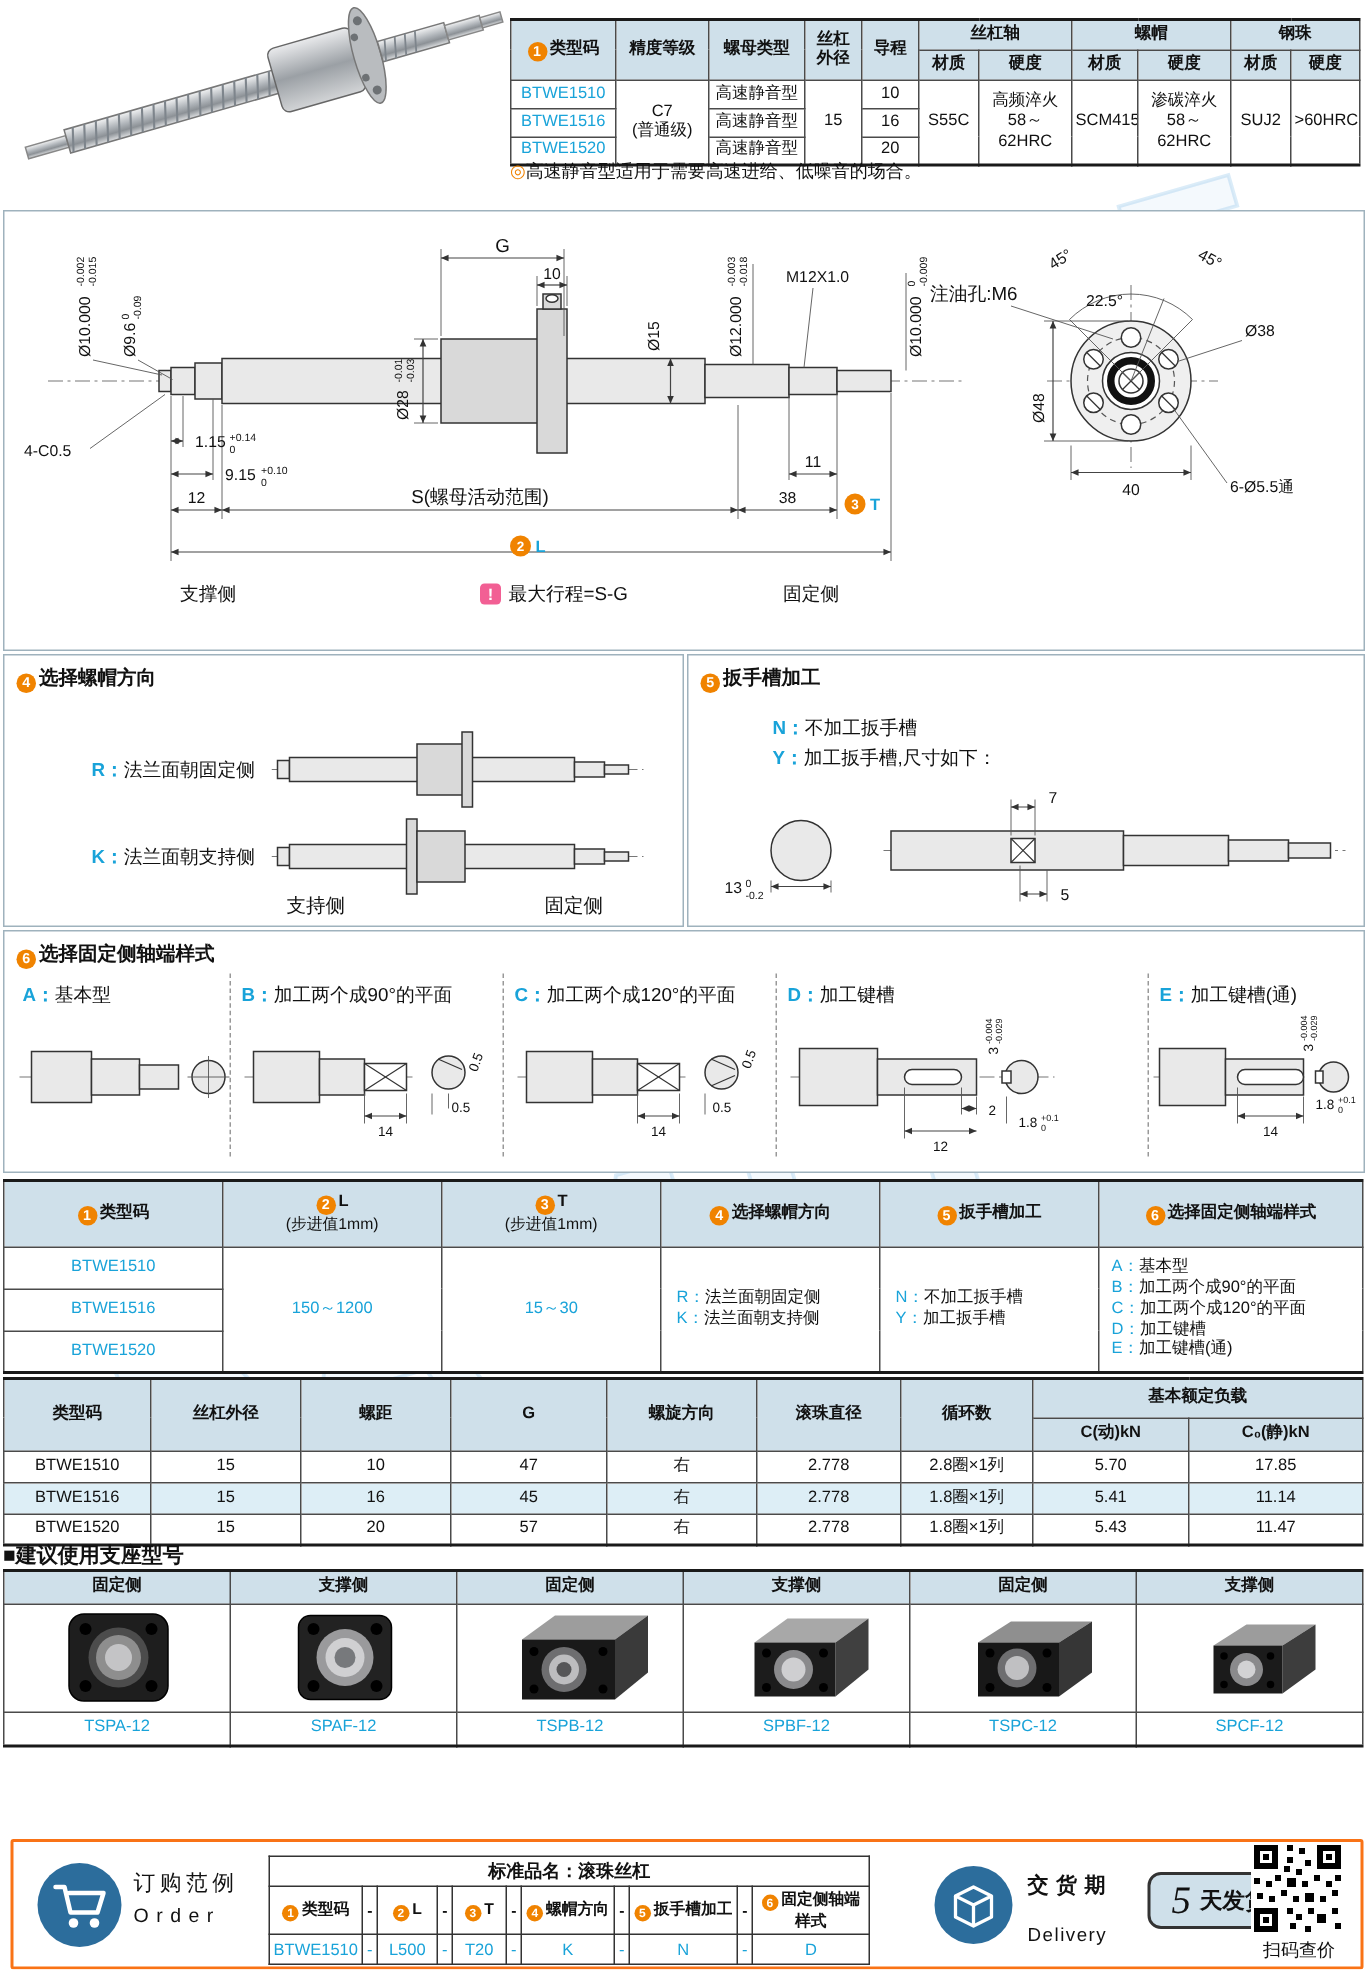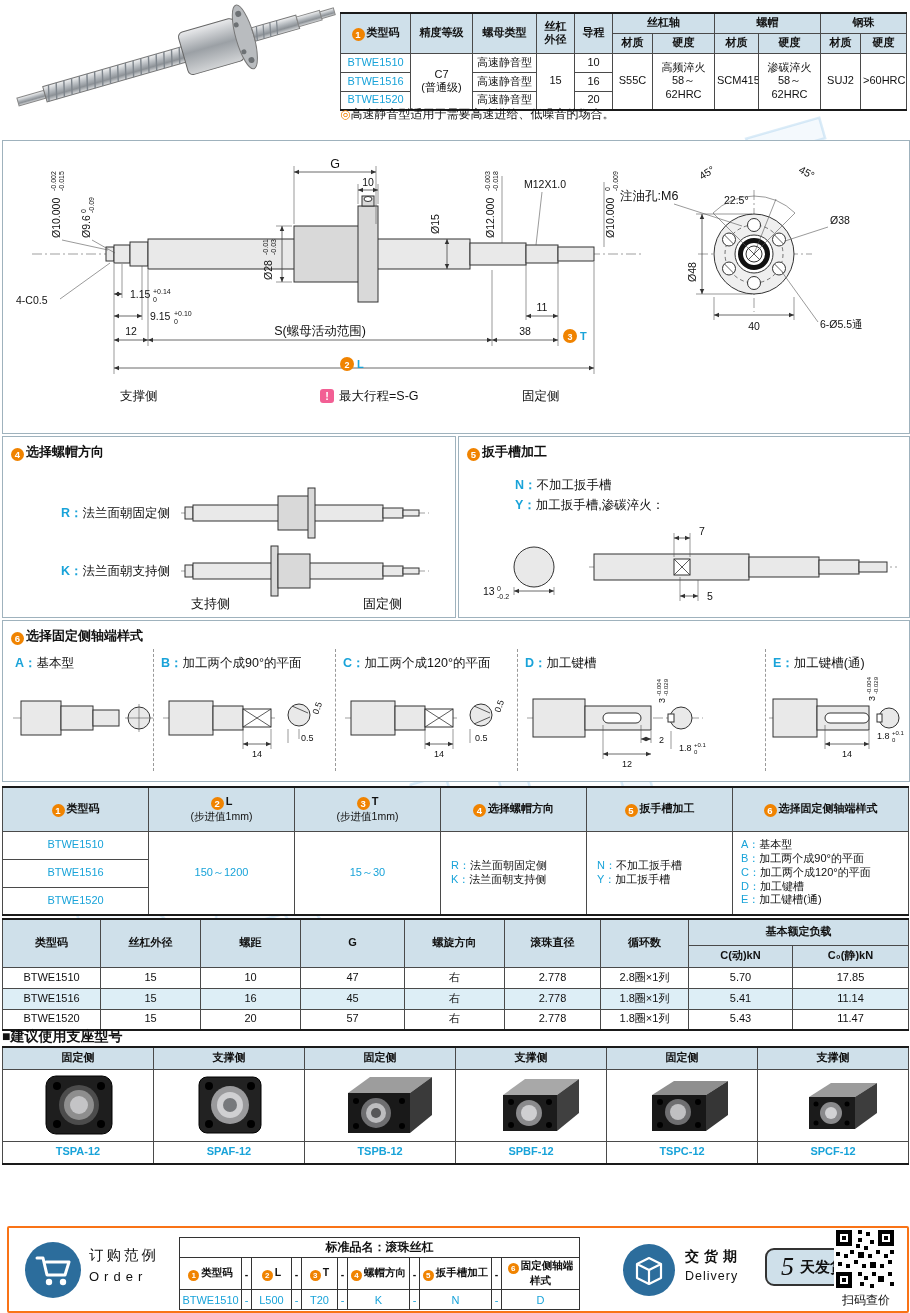--- a/index.html
+++ b/index.html
@@ -34,21 +34,21 @@
   .tm{text-anchor:middle}
   .cyf{fill:#19a3d9;font-weight:bold}
   .fill{fill:#e9e9e9;stroke:#333;stroke-width:1}
   .fill2{fill:#d9d9d9;stroke:#333;stroke-width:1}
   .cl{stroke:#777;stroke-width:.7;stroke-dasharray:10 3 2 3;fill:none}
   .dim{stroke:#444;stroke-width:.8;fill:none}
   .ext{stroke:#555;stroke-width:.6;fill:none}
   .dash{stroke:#555;stroke-width:.8;stroke-dasharray:4 3;fill:none}
   .xln{stroke:#333;stroke-width:.8}
   .note{font-size:12px}
-  .models{color:#19a3d9;font-weight:bold;font-size:12.5px}
+  .models{color:#19a3d9;font-weight:normal;font-size:12.5px}
 </style>
 </head>
 <body>
 
 <div class="page">
 
   <svg width="0" height="0" style="position:absolute">
     <defs>
       <marker id="ar" viewBox="0 0 10 10" refX="9" refY="5" markerWidth="7" markerHeight="7" orient="auto-start-reverse">
         <path d="M0,1L9,5L0,9z" fill="#333"></path>
@@ -364,21 +364,21 @@
       <rect x="202" y="23" width="20" height="10" class="fill"></rect>
       <rect x="222" y="25" width="16" height="6" class="fill"></rect>
     </svg>
     <div class="abs" style="left:188px;top:158px;font-size:13px">支持侧</div>
     <div class="abs" style="left:360px;top:158px;font-size:13px">固定侧</div>
   </div>
 
   <div class="abs sec" style="left:458px;top:436px;width:450px;height:180px;z-index:1">
     <div class="sec-title"><span class="badge">5</span><span>扳手槽加工</span></div>
     <div class="abs lh" style="left:56px;top:38px"><span class="cy" style="font-weight:bold">N：</span><span>不加工扳手槽</span></div>
-    <div class="abs lh" style="left:56px;top:58px"><span class="cy" style="font-weight:bold">Y：</span><span>加工扳手槽,渗碳淬火：</span></div>
+    <div class="abs lh" style="left:56px;top:58px"><span class="cy" style="font-weight:bold">Y：</span><span>加工扳手槽,尺寸如下：</span></div>
     <svg class="abs" style="left:10px;top:88px" width="430" height="88" viewBox="0 0 430 88">
       <circle cx="65" cy="42" r="20" class="fill"></circle>
       <line x1="45" y1="66" x2="85" y2="66" class="dim" marker-start="url(#ar)" marker-end="url(#ar)"></line>
       <line x1="45" y1="62" x2="45" y2="70" class="ext"></line>
         <line x1="85" y1="62" x2="85" y2="70" class="ext"></line>
       <g transform="translate(14,70)">
         <text class="dt">13</text>
         <text class="tol" x="14" y="-4">0</text>
         <text class="tol" x="14" y="4">-0.2</text>
       </g>
@@ -801,21 +801,21 @@
     <svg class="abs" style="left:612px;top:14px" width="56" height="56" viewBox="0 0 56 56">
       <circle cx="28" cy="28" r="26" fill="#2c6d9c"></circle>
       <g stroke="#fff" stroke-width="2.2" fill="none" stroke-linejoin="round">
         <polygon points="16,22 28,16 40,22 28,28"></polygon>
         <polyline points="16,22 16,36 28,42 40,36 40,22"></polyline>
         <line x1="28" y1="28" x2="28" y2="42"></line>
       </g>
     </svg>
     <div class="abs" style="left:676px;top:20px;width:80px">
       <div style="font-size:14px;letter-spacing:5px;font-weight:bold">交货期</div>
-      <div style="font-size:12.5px;letter-spacing:1px;margin-top:3px">Delivery</div>
+      <div style="font-size:12.5px;letter-spacing:1px;margin-top:17px">Delivery</div>
     </div>
     <div class="abs" style="left:756px;top:20px;width:92px;height:34px;border:2px solid #333;border-radius:9px;background:#cfe0ea;display:flex;align-items:center;justify-content:center;gap:6px">
       <span style="font-style:italic;font-size:26px;font-family:'Liberation Serif','DejaVu Serif',serif">5</span>
       <span style="font-size:15px;font-weight:bold">天发货</span>
     </div>
   </div>
   <svg class="abs" style="left:834px;top:1228px;z-index:2" width="62" height="62" viewBox="0 0 62 62">
     <rect x="0" y="0" width="62" height="62" fill="#fff"></rect>
     <g fill="#000">
       <rect x="2" y="2" width="16" height="16"></rect>

